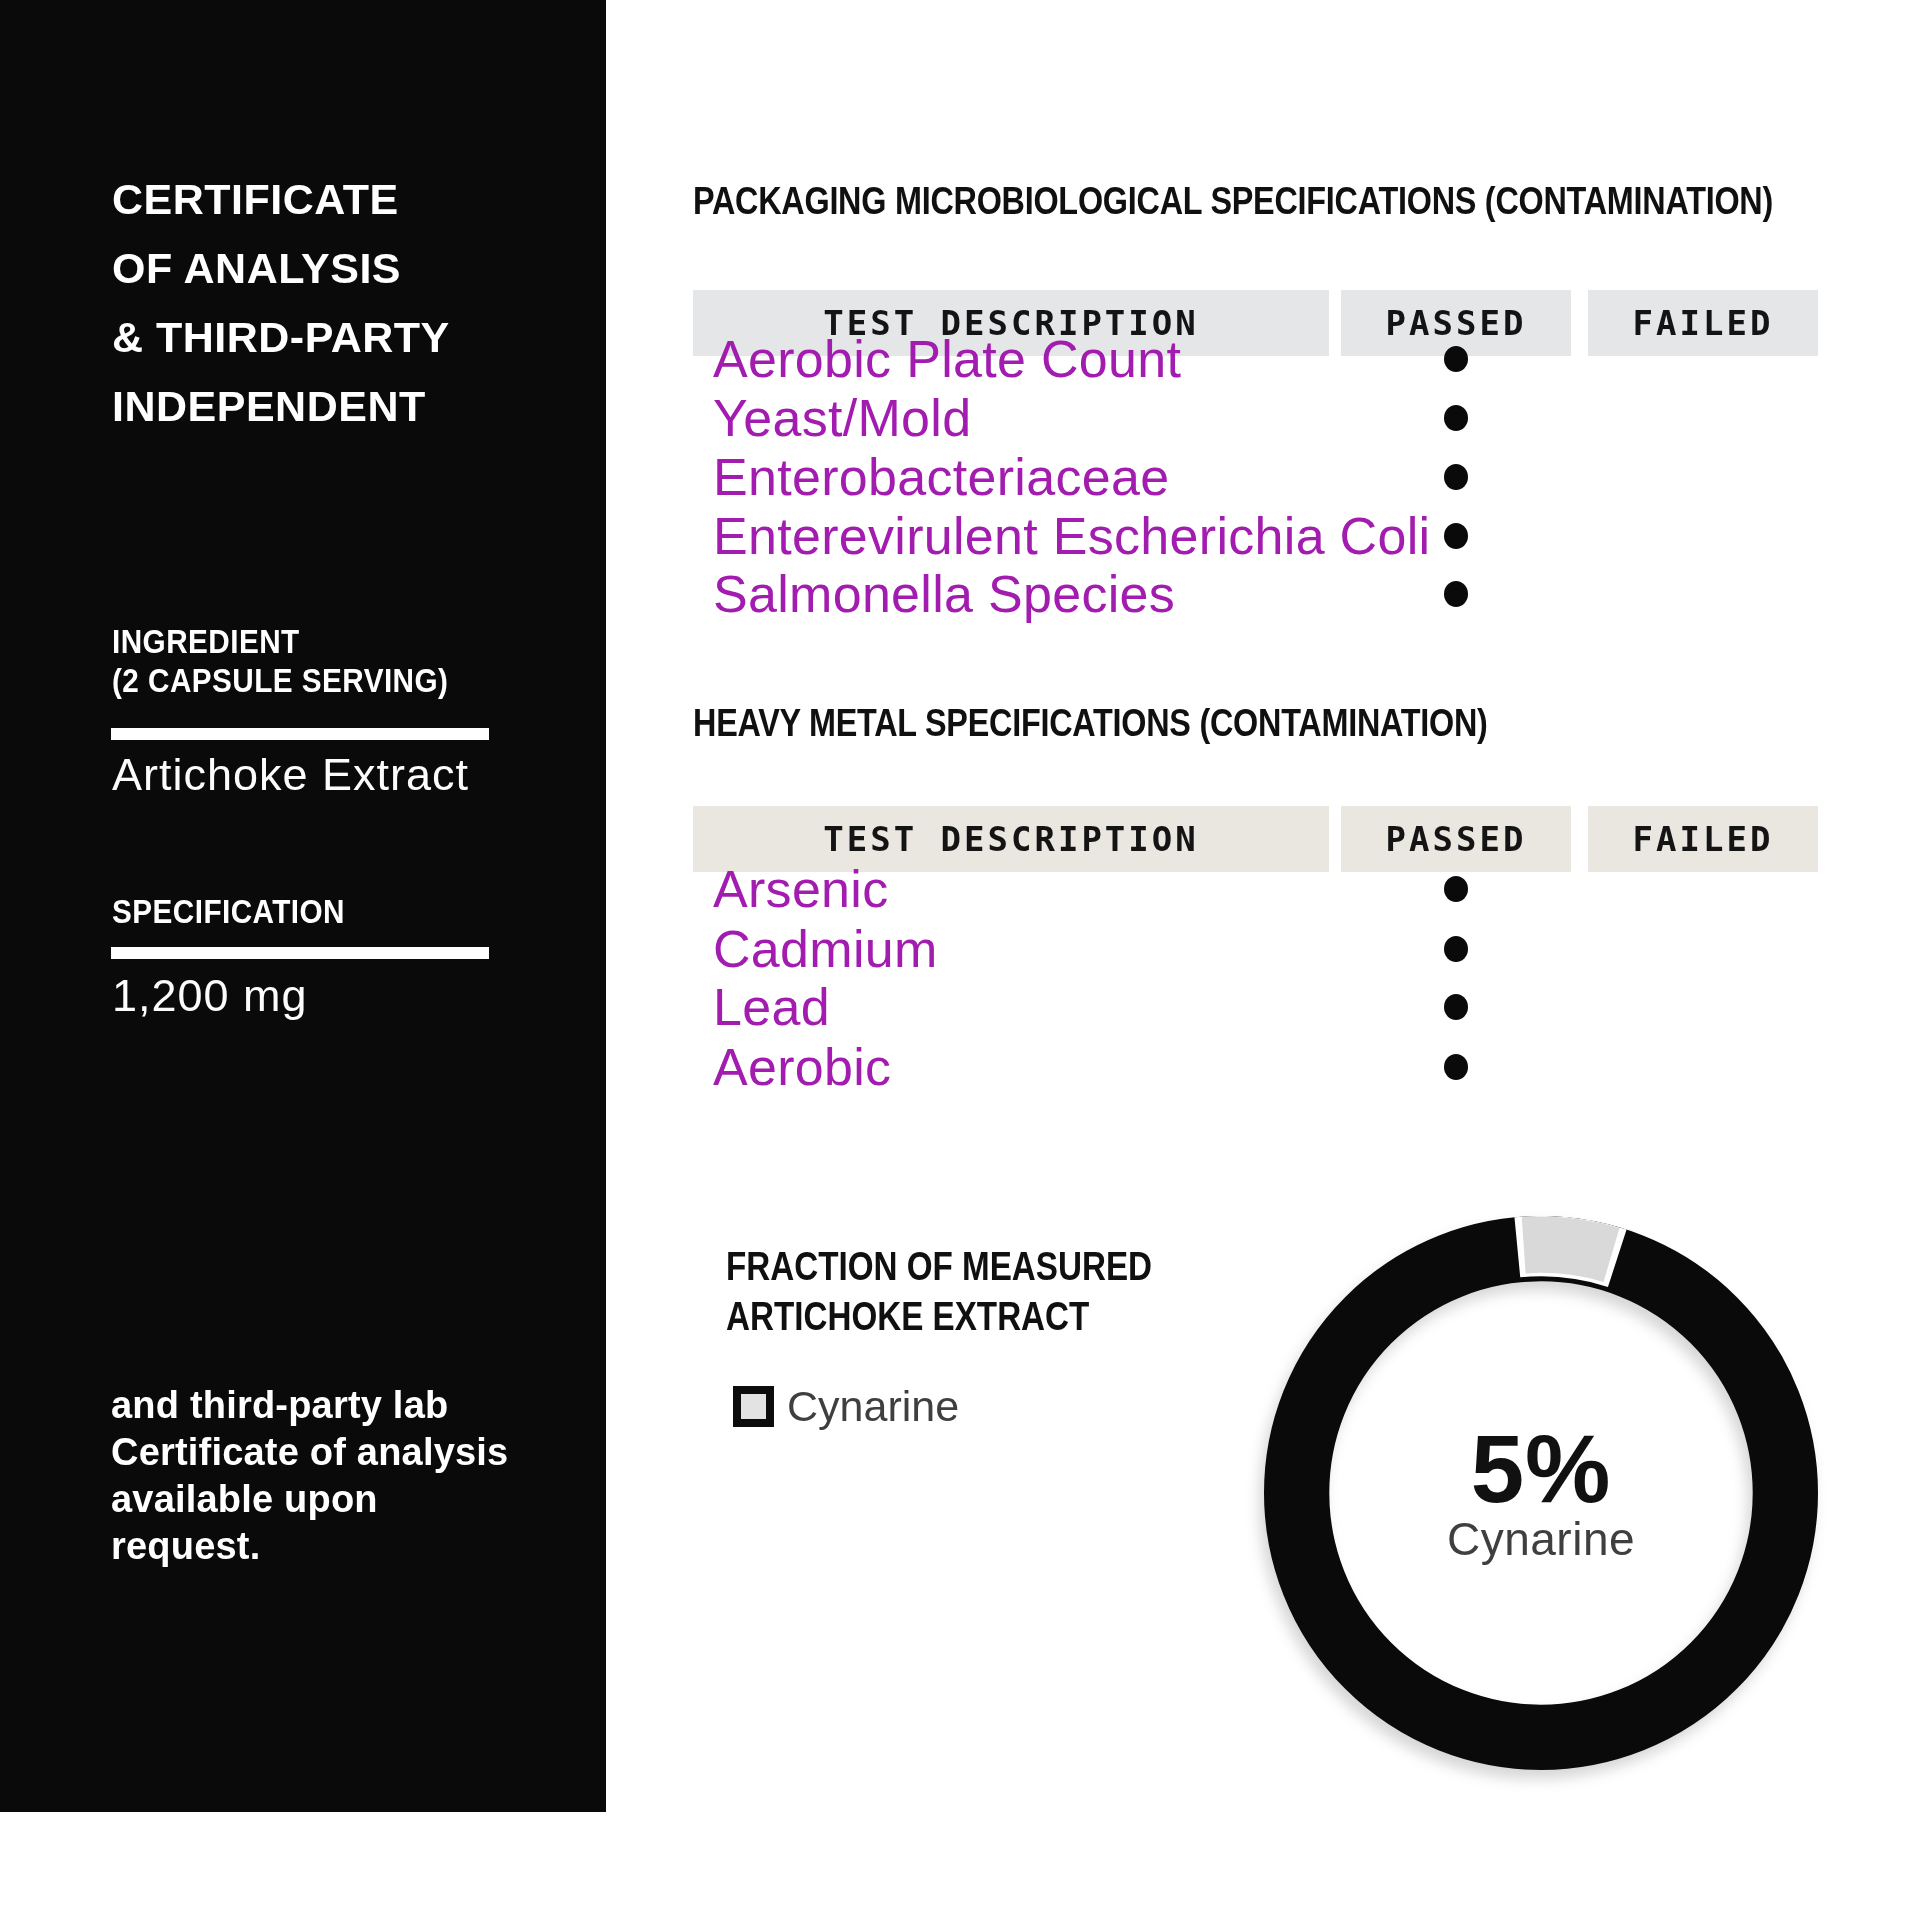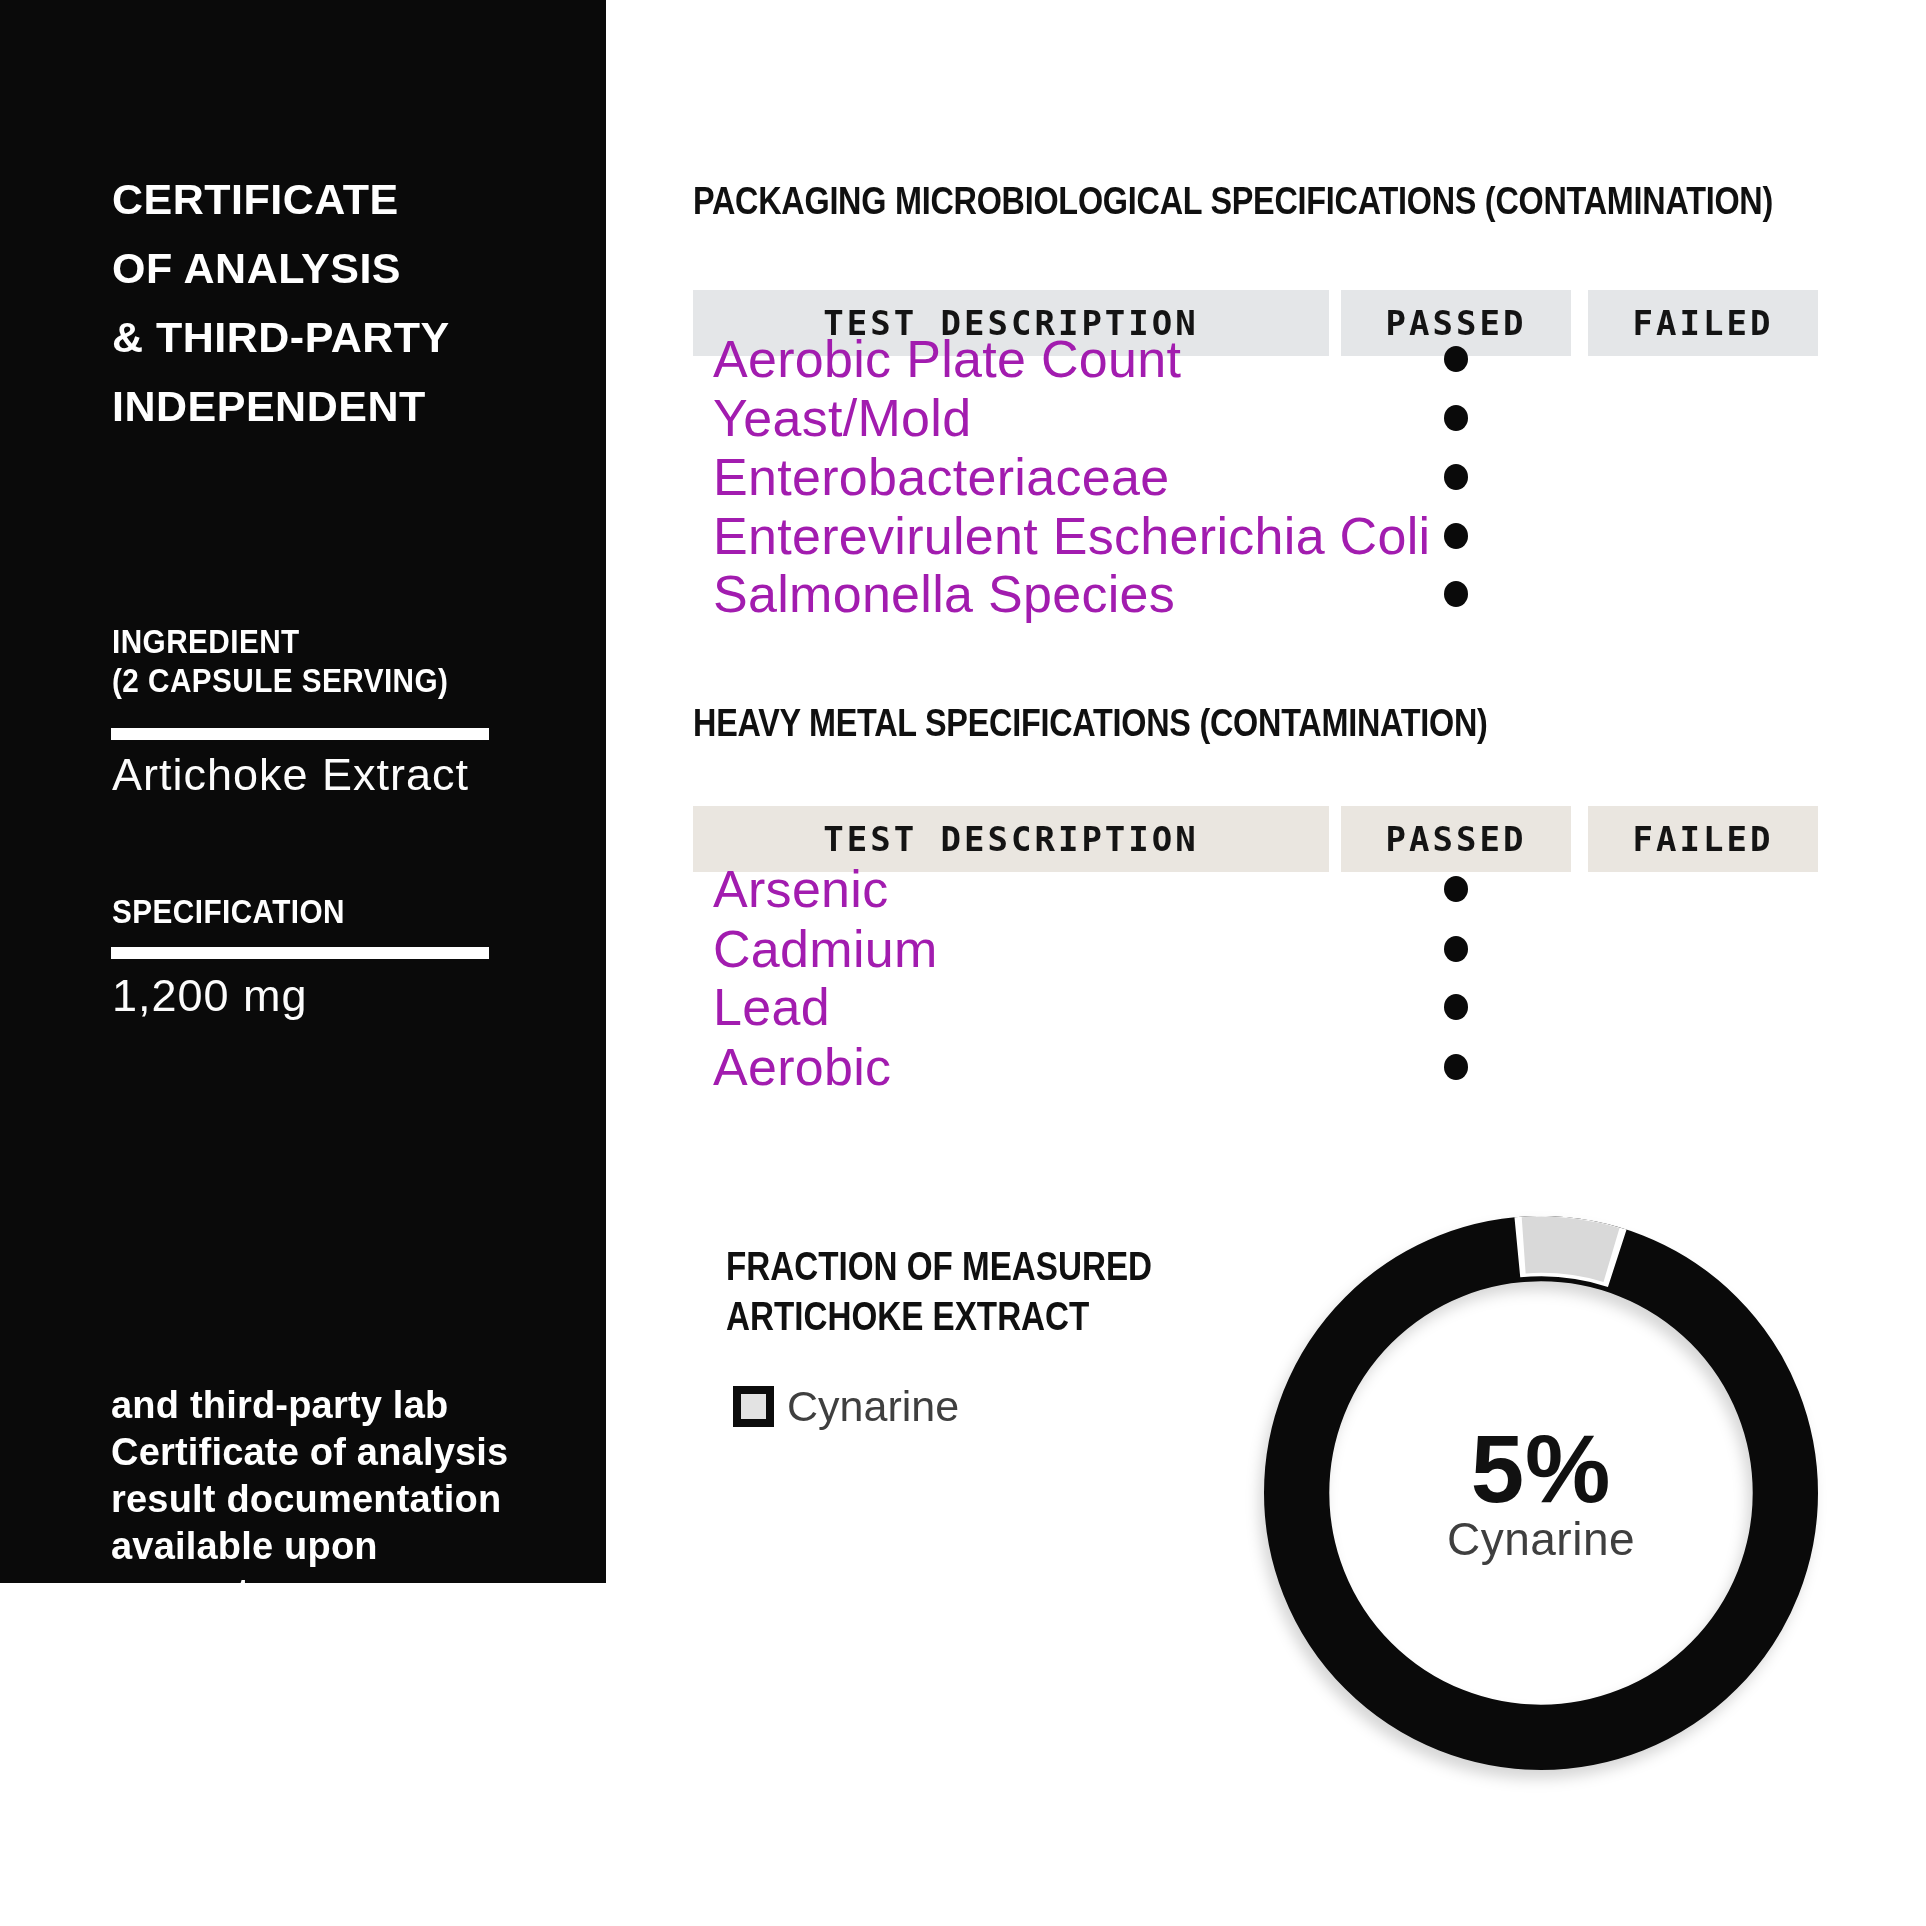--- a/index.html
+++ b/index.html
@@ -2,21 +2,21 @@
 <html><head>
 <meta charset="utf-8">
 <style>
   html,body{margin:0;padding:0;}
   body{
     width:1927px;height:1927px;position:relative;overflow:hidden;
     background:#ffffff;font-family:"Liberation Sans",sans-serif;
   }
   .abs{position:absolute;}
   
-  .sidebar{left:0;top:0;width:606px;height:1583px;background:#0a0a0a;color:#fff;}
+  .sidebar{left:0;top:0;width:606px;height:1812px;background:#0a0a0a;color:#fff;}
   .side-title{left:112px;top:165px;font-size:43px;line-height:69px;font-weight:700;letter-spacing:0.5px;}
   .side-label{left:112px;font-size:33px;line-height:39px;font-weight:700;letter-spacing:0.5px;
     transform:scaleX(.9);transform-origin:0 0;white-space:nowrap;}
   .rule{left:111px;width:378px;height:12px;background:#ffffff;}
   .side-value{left:112px;font-size:45px;font-weight:300;letter-spacing:1px;color:#fcfcfc;white-space:nowrap;}
   .footnote{left:111px;top:1382px;width:436px;font-size:38px;line-height:47px;font-weight:700;letter-spacing:0.2px;}
   
   .sec-heading{font-size:39px;font-weight:700;color:#101010;letter-spacing:-0.3px;
     transform:scaleX(.83);transform-origin:0 50%;white-space:nowrap;}
   .th-cell{height:66px;line-height:66px;text-align:center;
@@ -59,21 +59,20 @@
   <div class="abs rule" style="top:728px;"></div>
   <div class="abs side-value" style="top:749px;">Artichoke Extract</div>
 
   <div class="abs side-label" style="top:892px;">SPECIFICATION</div>
   <div class="abs rule" style="top:947px;"></div>
   <div class="abs side-value" style="top:970px;">1,200 mg</div>
 
   <div class="abs footnote" id="footnote">
       <div>and third-party lab</div>
       <div>Certificate of analysis</div>
-      <div>result documentation</div>
       <div>available upon</div>
       <div>request.</div>
     </div>
 </div>
 
 <main>
 
   <div class="abs sec-heading" style="left:693px;top:179px;">PACKAGING MICROBIOLOGICAL SPECIFICATIONS (CONTAMINATION)</div>
   <div class="abs th-cell" style="left:693px;top:246px;width:636px;background:#e4e6e8;">TEST DESCRIPTION</div>
   <div class="abs th-cell" style="left:1341px;top:246px;width:230px;background:#e4e6e8;">PASSED</div>

